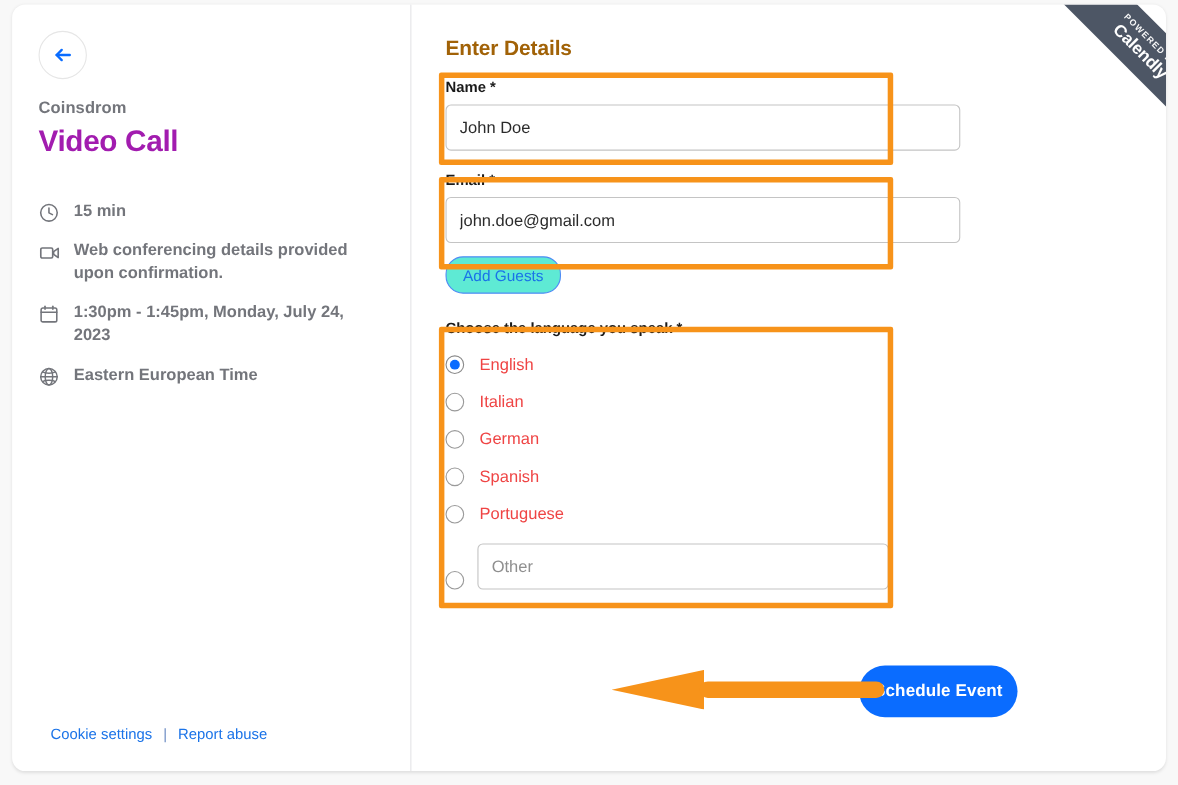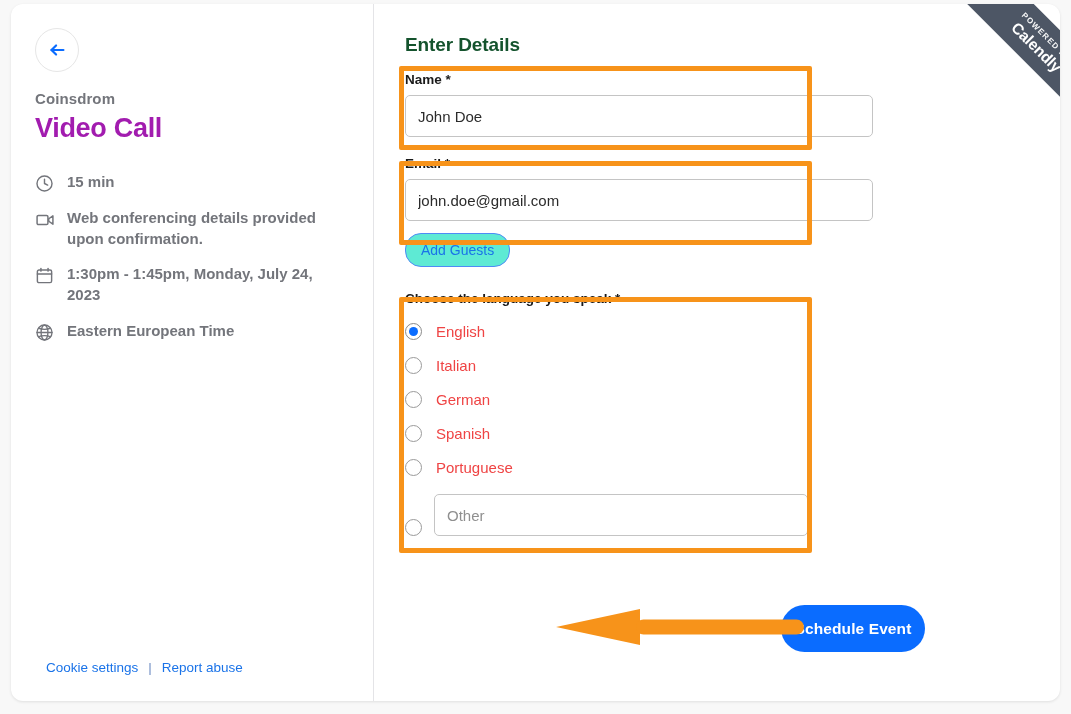--- a/index.html
+++ b/index.html
@@ -53,21 +53,21 @@
     letter-spacing: 0.1px;
   }
   .event-title {
     margin-top: 6px;
     font-size: 27px;
     font-weight: 700;
     color: #a21caf;
     letter-spacing: -0.3px;
     line-height: 1.15;
   }
-  .meta-list { margin-top: 28px; }
+  .meta-list { margin-top: 38px; }
   .meta-row {
     display: flex;
     align-items: flex-start;
     margin-bottom: 15px;
   }
   .meta-icon {
     flex: 0 0 22px;
     width: 22px;
     margin-right: 10px;
     padding-top: 2px;
@@ -102,21 +102,21 @@
   }
   
   .right-col {
     flex: 1 1 auto;
     position: relative;
     padding: 30px 0 0 31px;
   }
   .form-title {
     font-size: 19px;
     font-weight: 700;
-    color: #14532d;
+    color: #a16207;
     letter-spacing: -0.1px;
     margin: 0 0 12px 0;
   }
   .field-label {
     font-size: 13.5px;
     font-weight: 700;
     color: #1a1a1a;
     margin-bottom: 8px;
     display: block;
   }

